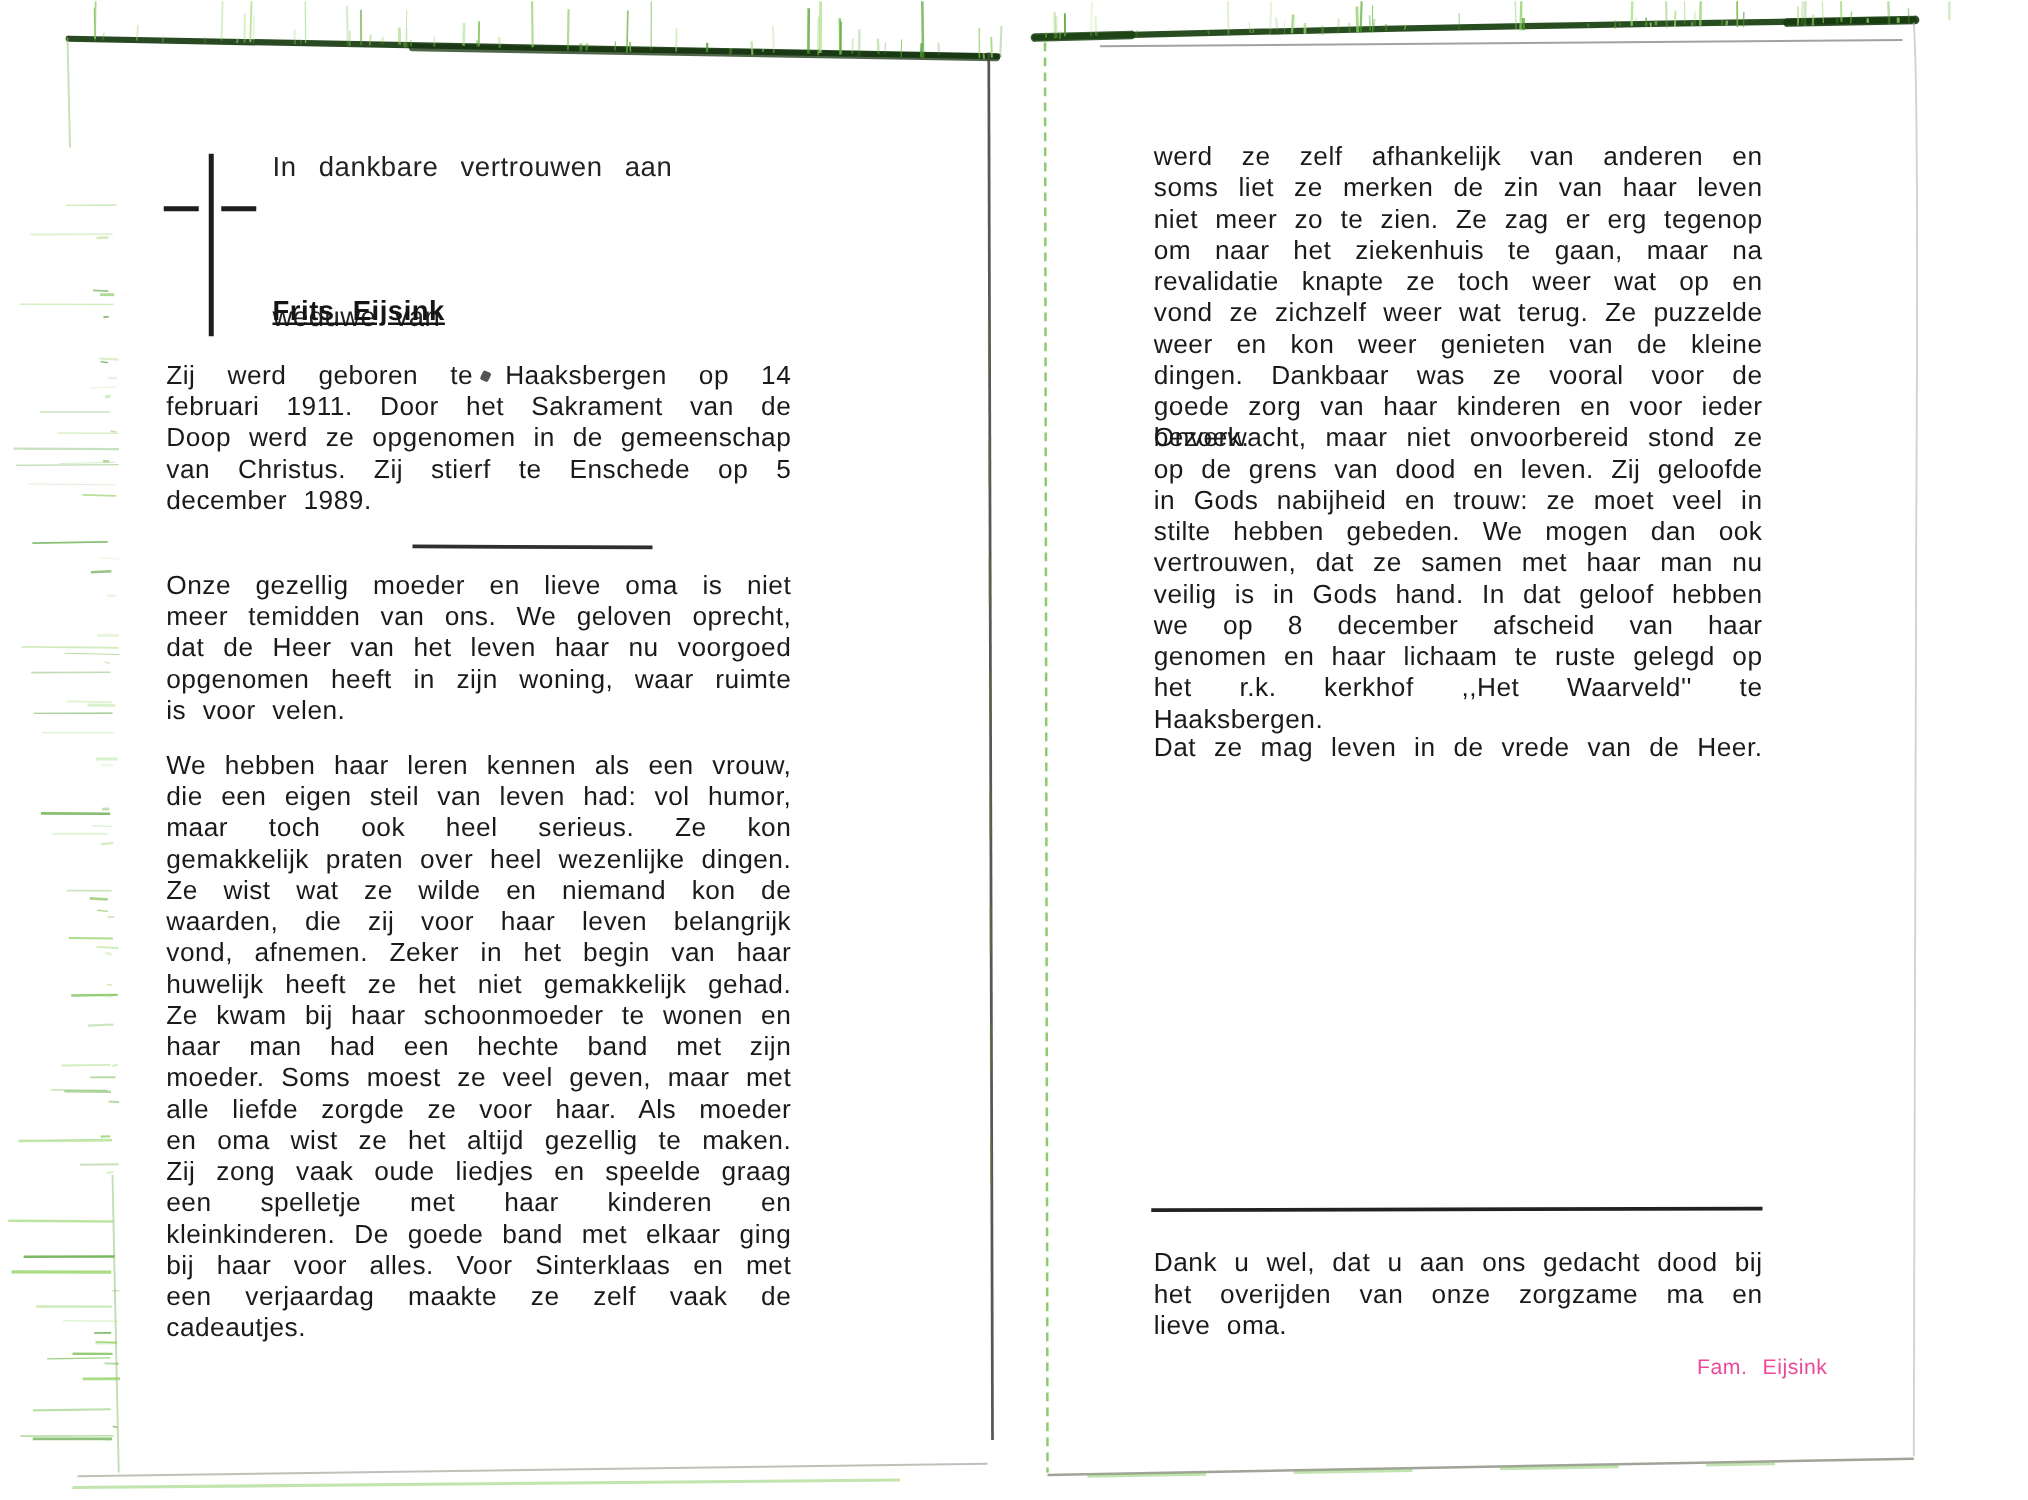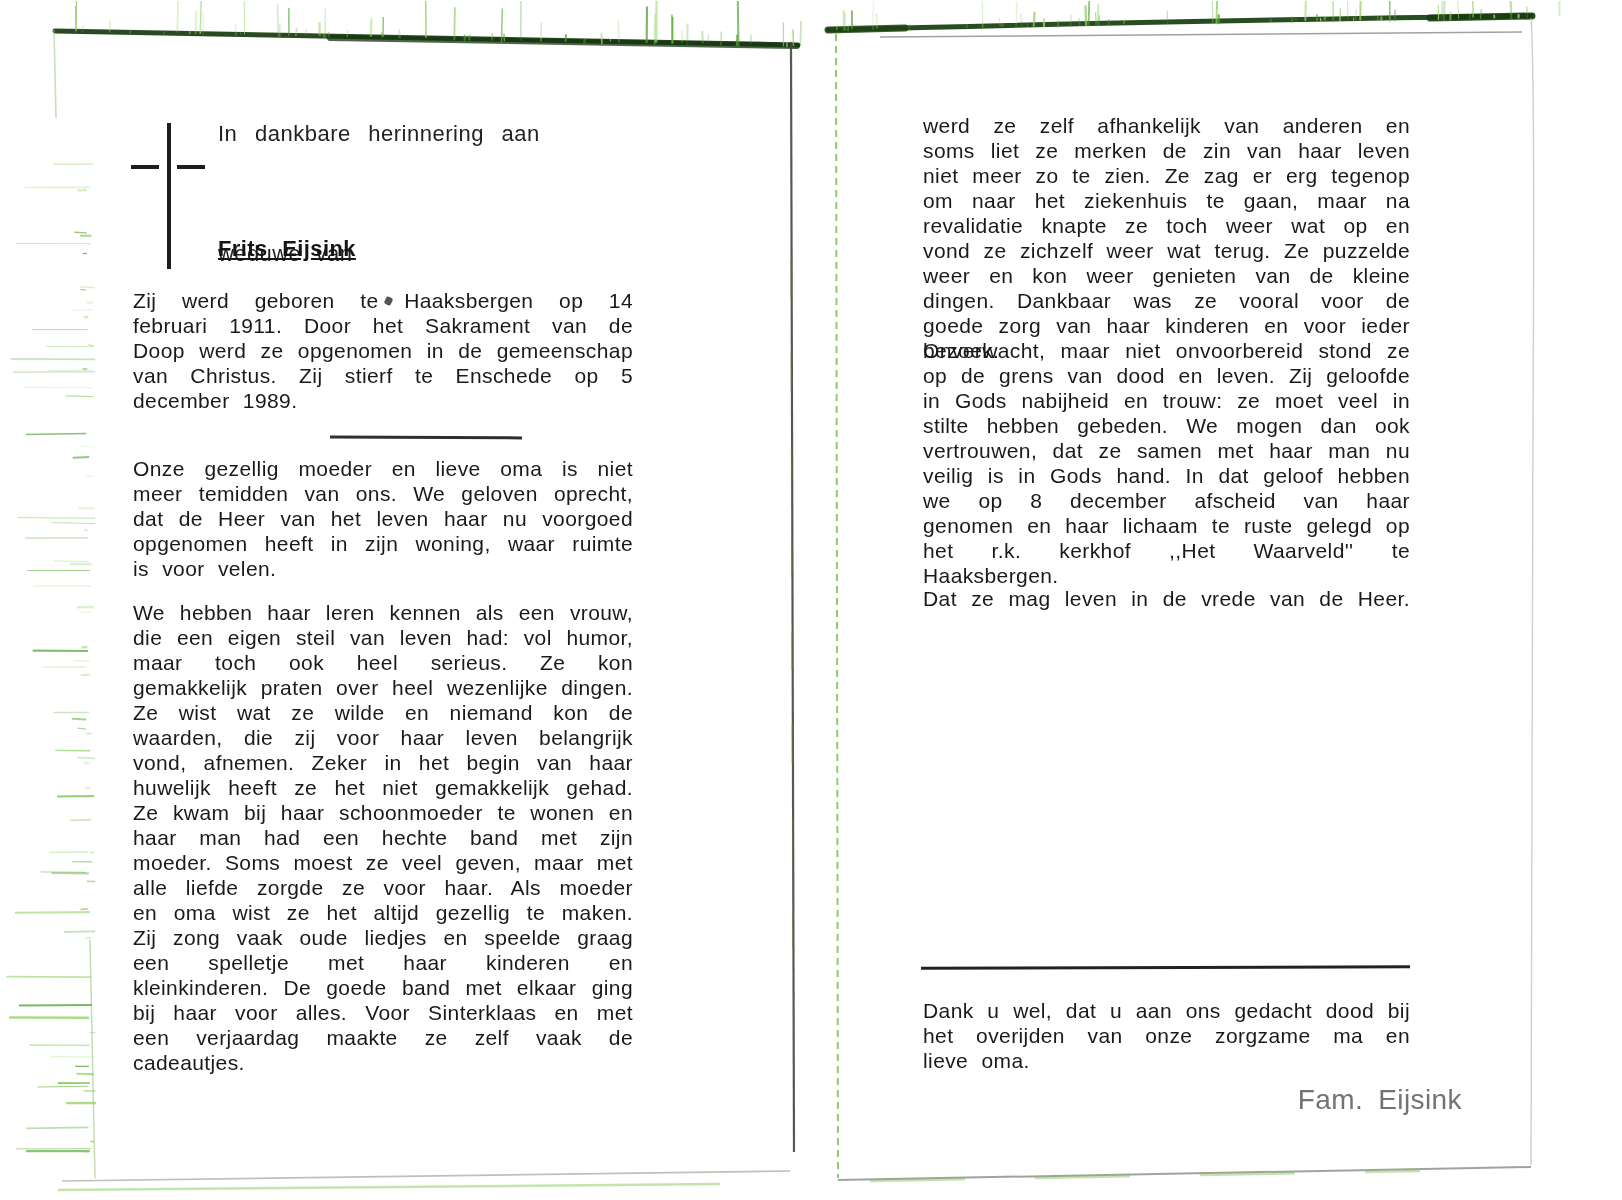--- a/index.html
+++ b/index.html
@@ -17,36 +17,36 @@
   .hdr-intro{left:188px;top:86px;font-size:22px;letter-spacing:.5px;word-spacing:11px;color:#222;}
   .hdr-name{left:186px;top:112px;font-size:33px;font-weight:bold;letter-spacing:.6px;word-spacing:11px;color:#111;}
   .hdr-rel{left:188px;top:170px;font-size:22px;letter-spacing:.4px;word-spacing:8px;color:#222;margin-top:36px;}
   .hdr-spouse{left:188px;top:201px;font-size:22px;font-weight:bold;letter-spacing:.4px;word-spacing:8px;color:#151515;text-decoration:underline;}
   .cross{position:absolute;left:105px;top:88px;width:72px;height:150px;}
   .cross .v{position:absolute;left:32px;top:0;width:4px;height:146px;background:#1d1d1d;}
   .cross .hl{position:absolute;left:-4px;top:42px;width:28px;height:4px;background:#1d1d1d;}
   .cross .hr{position:absolute;left:42px;top:42px;width:28px;height:4px;background:#1d1d1d;}
   .divider-left{position:absolute;left:300px;top:401px;width:192px;height:3px;background:#2f2f2f;transform:rotate(.25deg);}
   .divider-right{position:absolute;left:73px;top:938px;width:489px;height:2.5px;background:#222;transform:rotate(-.15deg);}
-  .signature{position:absolute;right:86px;top:1056px;font-size:28px;letter-spacing:.4px;word-spacing:7px;color:#737373;white-space:nowrap;}
+  .signature{position:absolute;right:86px;top:1056px;font-size:17px;letter-spacing:.4px;word-spacing:7px;color:#ec4899;white-space:nowrap;}
   .speck{position:absolute;left:355px;top:262px;width:7px;height:8px;background:#2a2a2a;border-radius:2px;opacity:.8;transform:rotate(25deg);}
   svg.overlay{position:absolute;left:0;top:0;z-index:5;pointer-events:none;}
 </style>
 </head>
 <body>
 
 <div class="canvas">
 
   <div class="page page-left">
     <div class="cross">
       <i class="v"></i>
       <i class="hl"></i>
       <i class="hr"></i>
     </div>
-    <div class="hdr hdr-intro">In dankbare herinnering aan</div>
+    <div class="hdr hdr-intro">In dankbare vertrouwen aan</div>
     <div class="hdr hdr-rel">weduwe van</div>
     <div class="hdr hdr-spouse">Frits Eijsink</div>
 
     <p class="body-par" style="top:253px">Zij werd geboren te Haaksbergen op 14 februari 1911. Door het Sakrament van de Doop werd ze opgenomen in de gemeenschap van Christus. Zij stierf te Enschede op 5 december 1989.</p>
     <span class="speck"></span>
     <div class="divider-left"></div>
     <p class="body-par" style="top:421px">Onze gezellig moeder en lieve oma is niet meer temidden van ons. We geloven oprecht, dat de Heer van het leven haar nu voorgoed opgenomen heeft in zijn woning, waar ruimte is voor velen.</p>
     <p class="body-par" style="top:565px">We hebben haar leren kennen als een vrouw, die een eigen steil van leven had: vol humor, maar toch ook heel serieus. Ze kon gemakkelijk praten over heel wezenlijke dingen. Ze wist wat ze wilde en niemand kon de waarden, die zij voor haar leven belangrijk vond, afnemen. Zeker in het begin van haar huwelijk heeft ze het niet gemakkelijk gehad. Ze kwam bij haar schoonmoeder te wonen en haar man had een hechte band met zijn moeder. Soms moest ze veel geven, maar met alle liefde zorgde ze voor haar. Als moeder en oma wist ze het altijd gezellig te maken. Zij zong vaak oude liedjes en speelde graag een spelletje met haar kinderen en kleinkinderen. De goede band met elkaar ging bij haar voor alles. Voor Sinterklaas en met een verjaardag maakte ze zelf vaak de cadeautjes.</p>
   </div>
 

